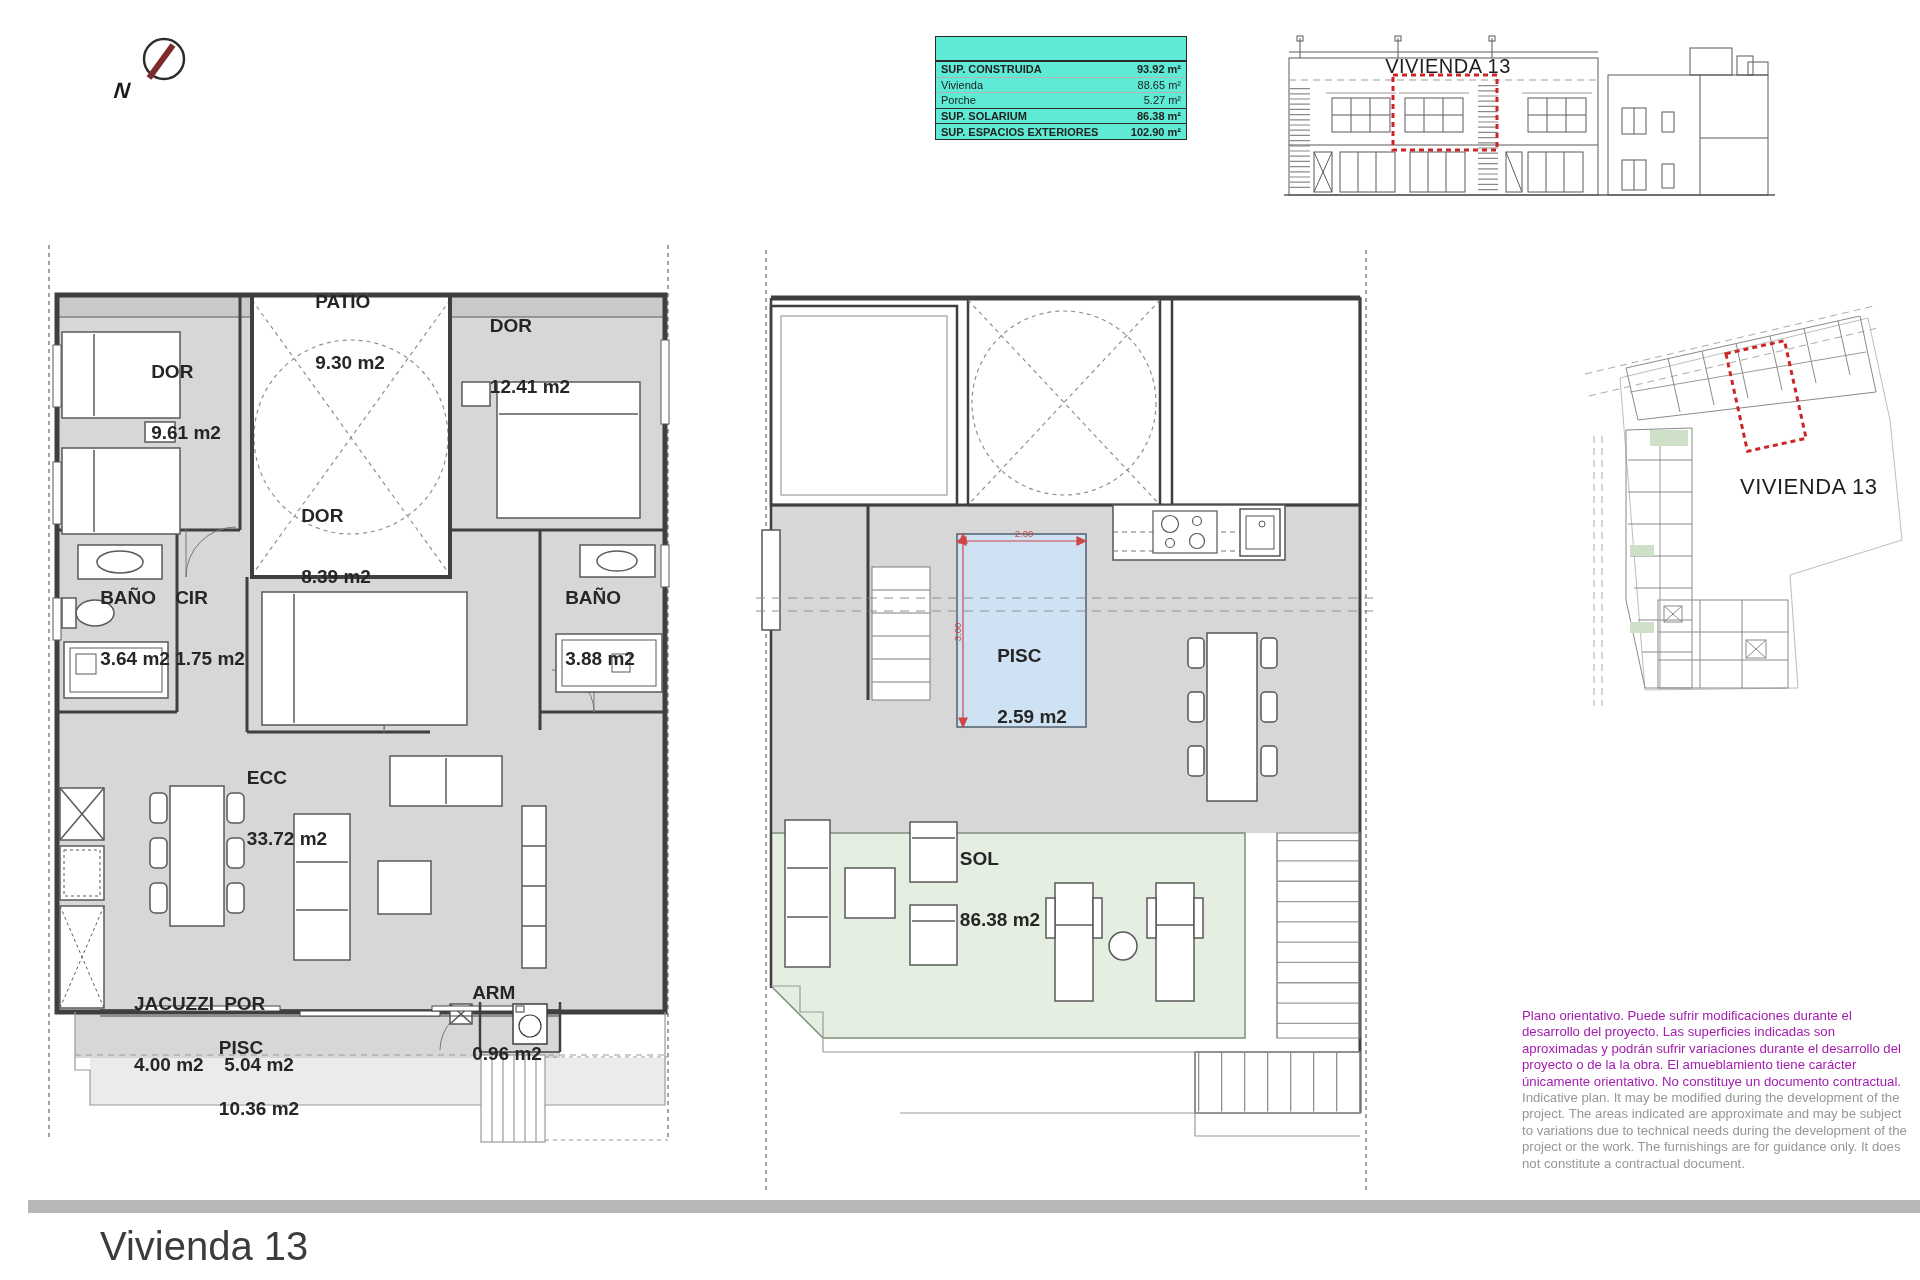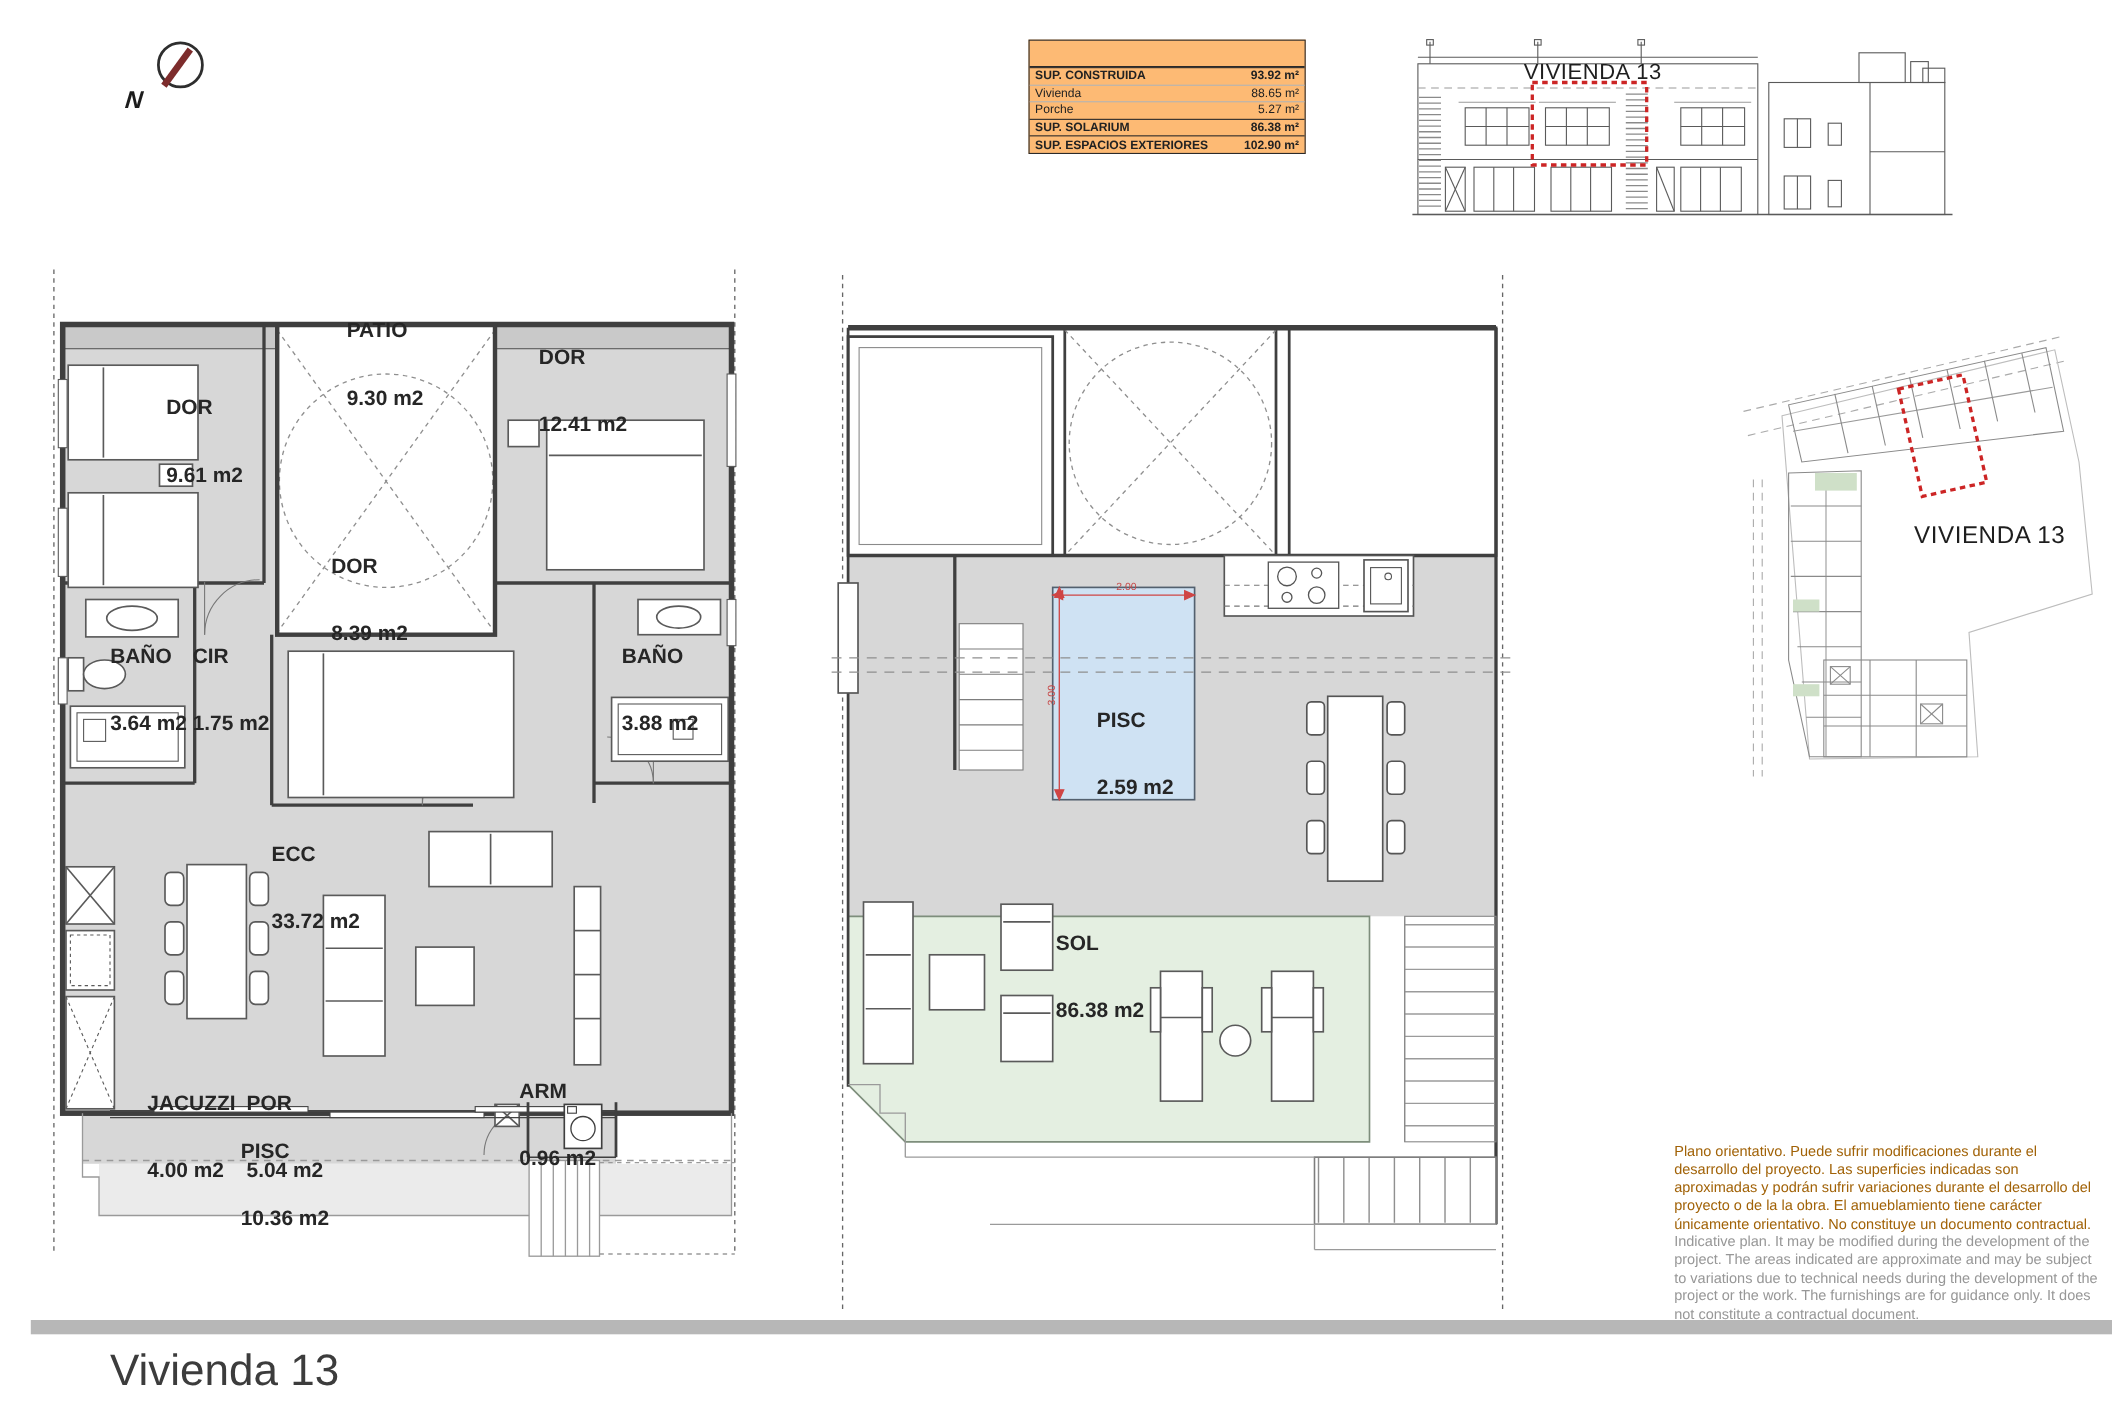--- a/index.html
+++ b/index.html
@@ -12,33 +12,33 @@
   .room-label .area{display:block;font-weight:bold;margin-top:40px;}
   .unit-label{position:absolute;color:#1e1e1e;white-space:nowrap;}
   .unit-label.elev{transform:translate(-50%,-50%);font-size:20px;letter-spacing:.5px;}
   .unit-label.site{font-size:22px;letter-spacing:.5px;}
   .north-n{position:absolute;left:114px;top:78px;font-size:22px;font-weight:bold;
     font-style:italic;color:#1c1c1c;transform:skewX(-6deg);}
   .dim{position:absolute;color:#c64747;font-size:9.5px;white-space:nowrap;}
   .dim.h{transform:translate(-50%,-100%);}
   .dim.v{transform:translate(-50%,-50%) rotate(-90deg);}
   
-  .areas-table{position:absolute;left:935px;top:36px;width:250px;background:#fdba74;
+  .areas-table{position:absolute;left:935px;top:36px;width:250px;background:#5eead4;
     border:1.6px solid #2a2a2a;font-size:11px;color:#222;}
   .areas-table .t-head{height:23px;border-bottom:1.6px solid #2a2a2a;}
   .areas-table .t-row{display:flex;justify-content:space-between;align-items:center;
     height:14.6px;padding:0 5px;border-top:1px solid #b4b4b4;}
   .areas-table .t-row:first-of-type{border-top:none;}
   .areas-table .t-row.bold{font-weight:bold;border-top:1.6px solid #2a2a2a;}
   .areas-table .t-row.bold:first-of-type{border-top:none;}
   .areas-table .t-val{text-align:right;}
   
   .disclaimer{position:absolute;left:1522px;top:1008px;width:390px;font-size:13.2px;
     line-height:16.4px;}
-  .disclaimer .es{display:block;color:#a16207;margin-top:31px;}
+  .disclaimer .es{display:block;color:#a21caf;}
   .disclaimer .en{display:block;color:#979797;}
   .footer-bar{position:absolute;left:28px;top:1200px;width:1892px;height:13px;background:#b7b7b7;}
   .sheet-title{position:absolute;left:100px;top:1224px;font-size:40px;color:#3c3c3c;}
 </style>
 </head>
 <body>
 
 <div class="sheet">
 
 <svg class="art" width="1920" height="1280" viewBox="0 0 1920 1280">

